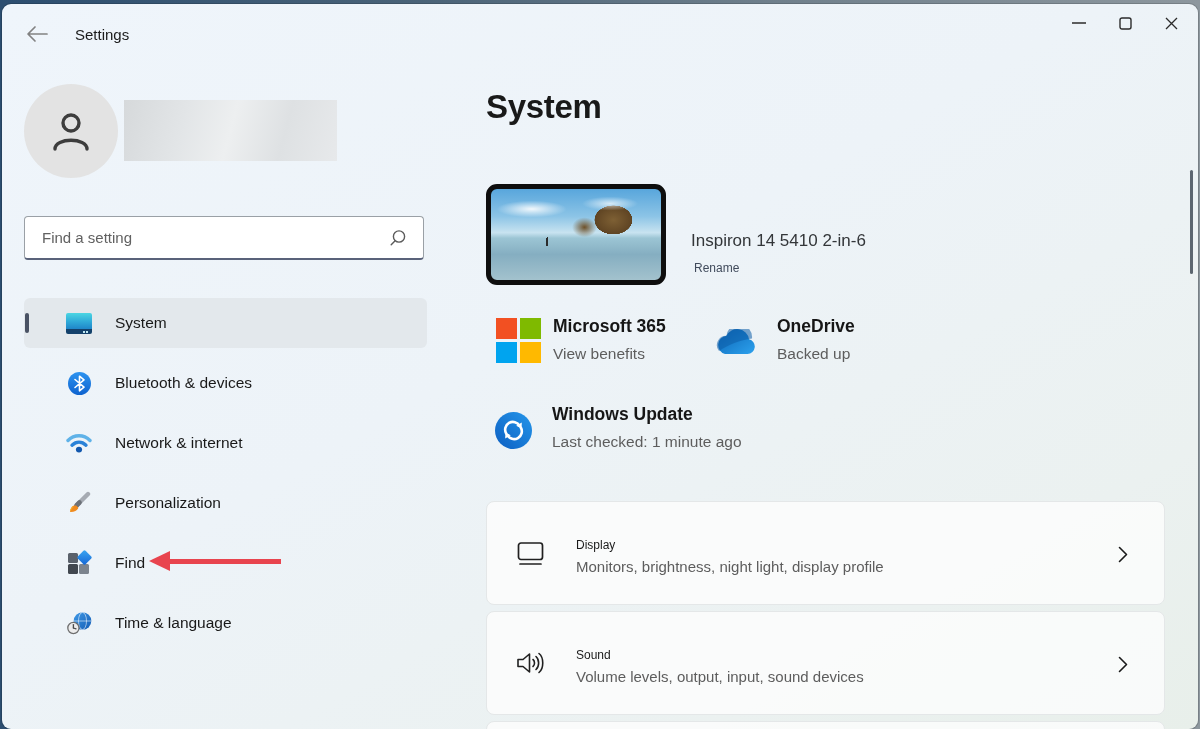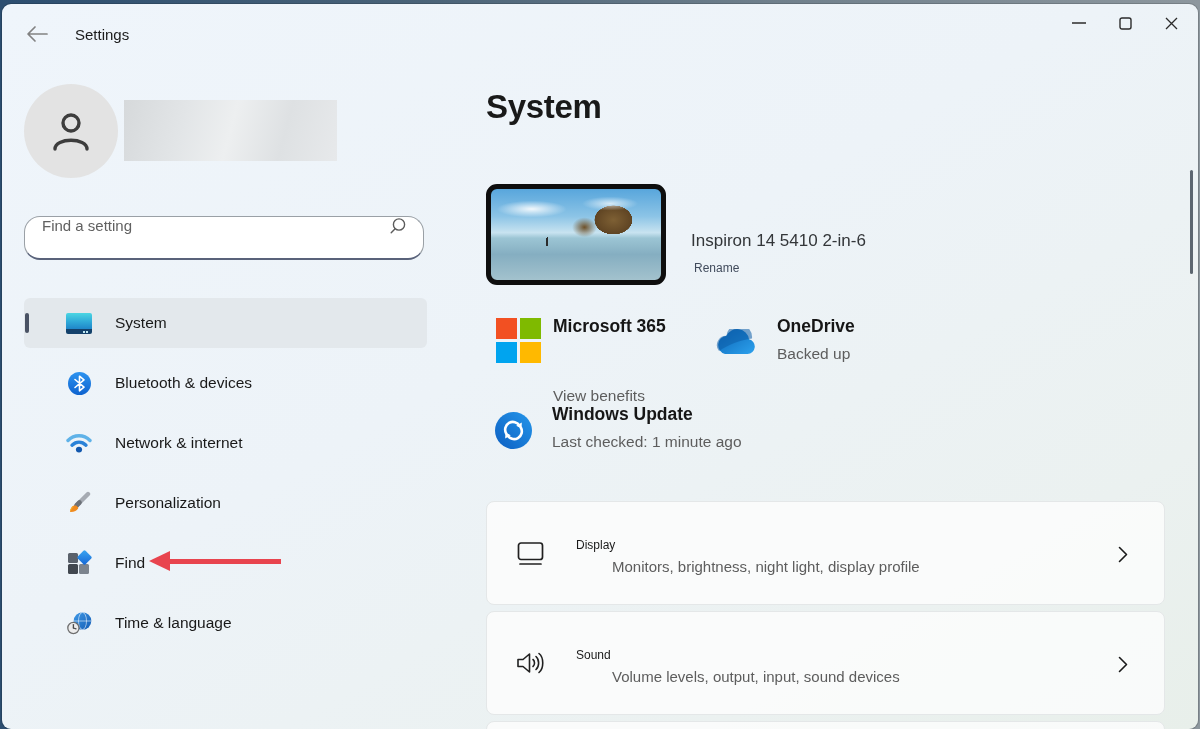--- a/index.html
+++ b/index.html
@@ -23,22 +23,22 @@
   .app-title { position:absolute; left:75px; top:26px; font-size:15px; color:#1b1b1b; }
   .win-controls { position:absolute; right:6px; top:6px; display:flex; }
   .win-btn { width:46px; height:34px; display:flex; align-items:center; justify-content:center; cursor:pointer; }
 
   
   .avatar { position:absolute; left:24px; top:84px; width:94px; height:94px;
     border-radius:50%; background:#e3e3e3; display:flex; align-items:center; justify-content:center; cursor:pointer; }
   .name-blur { position:absolute; left:124px; top:100px; width:213px; height:61px;
     background: linear-gradient(105deg,#d6d9db 0%, #e2e5e7 28%, #edeff0 50%, #dee1e3 74%, #e7e9eb 100%); }
   .search-box { position:absolute; left:24px; top:216px; width:400px; height:44px;
-    background:#ffffff; border:1px solid #9aa0a6; border-bottom:2px solid #59627a; border-radius:16px;
-    display:flex; align-items:flex-start; }
+    background:#ffffff; border:1px solid #9aa0a6; border-bottom:2px solid #59627a; border-radius:4px;
+    display:flex; align-items:center; }
   .search-box input { flex:1; border:none; outline:none; background:transparent;
     font-family:"Liberation Sans",sans-serif; font-size:15px; color:#1b1b1b; padding:0 10px 0 17px; }
   .search-box input::placeholder { color:#616161; opacity:1; }
   .search-glyph { padding-right:16px; display:flex; align-items:center; }
 
   .nav { position:absolute; left:24px; top:298px; width:403px; }
   .nav-item { position:relative; width:403px; height:50px; margin-bottom:10px; border-radius:6px;
     display:flex; align-items:center; cursor:pointer; }
   .nav-item.selected { background:#e3e8ec; }
   .nav-accent { position:absolute; left:1px; top:15px; width:4px; height:20px; border-radius:3px; background:#4a5365; }
@@ -83,21 +83,21 @@
   .tile-texts { display:flex; flex-direction:column; }
   .tile-title { font-size:17.5px; font-weight:700; color:#161616; }
   .tile-sub { font-size:15.5px; color:#5d5d5d; margin-top:8px; }
 
   .mslogo { width:45px; height:45px; display:grid; grid-template-columns:21px 21px; grid-template-rows:21px 21px; gap:3px; }
   .mslogo div { width:21px; height:21px; }
 
   .card { position:absolute; left:486px; width:679px; height:104px;
     background:rgba(253,253,253,.82); border:1px solid #e4e7e8; border-radius:8px; cursor:pointer; }
   .card-title { position:absolute; left:89px; top:36px; font-size:12px; color:#1b1b1b; }
-  .card-sub { position:absolute; left:89px; top:56px; font-size:15px; color:#5d5d5d;margin-left:36px; }
+  .card-sub { position:absolute; left:89px; top:56px; font-size:15px; color:#5d5d5d; }
   .card-ico { position:absolute; left:28px; top:39px; }
   .card-chevron { position:absolute; right:36px; top:44px; }
 
   .scrollbar { position:absolute; left:1190px; top:170px; width:3px; height:104px; border-radius:2px; background:#5c6670; cursor:pointer; }
 
   
   .anno-arrow { position:absolute; pointer-events:none; }
   .anno-shaft { position:absolute; left:169px; top:559px; width:112px; height:5px; background:#e8444e; }
   .anno-head { position:absolute; left:149px; top:551px; width:0; height:0;
     border-top:10px solid transparent; border-bottom:10px solid transparent; border-right:21px solid #e8444e; }
@@ -246,21 +246,21 @@
   <div class="dev-model">Inspiron 14 5410 2-in-6</div>
   <div class="dev-rename">Rename</div>
 
   <div class="tile" style="left:496px; top:318px;">
     <div class="mslogo">
       <div style="background:#f25022"></div>
           <div style="background:#7fba00"></div>
       <div style="background:#00a4ef"></div>
           <div style="background:#ffb900"></div>
     </div>
-    <div class="tile-texts" style="margin-left:12px; margin-top:-2px;gap:42px;">
+    <div class="tile-texts" style="margin-left:12px; margin-top:-2px;">
       <div class="tile-title">Microsoft 365</div>
       <div class="tile-sub">View benefits</div>
     </div>
   </div>
 
   <div class="tile" style="left:714px; top:318px;">
     <div style="width:46px; padding-top:11px;">
       <svg width="44" height="28" viewBox="0 0 44 28">
         <defs>
               <linearGradient id="od" x1="0" y1="0" x2="1" y2="1">

